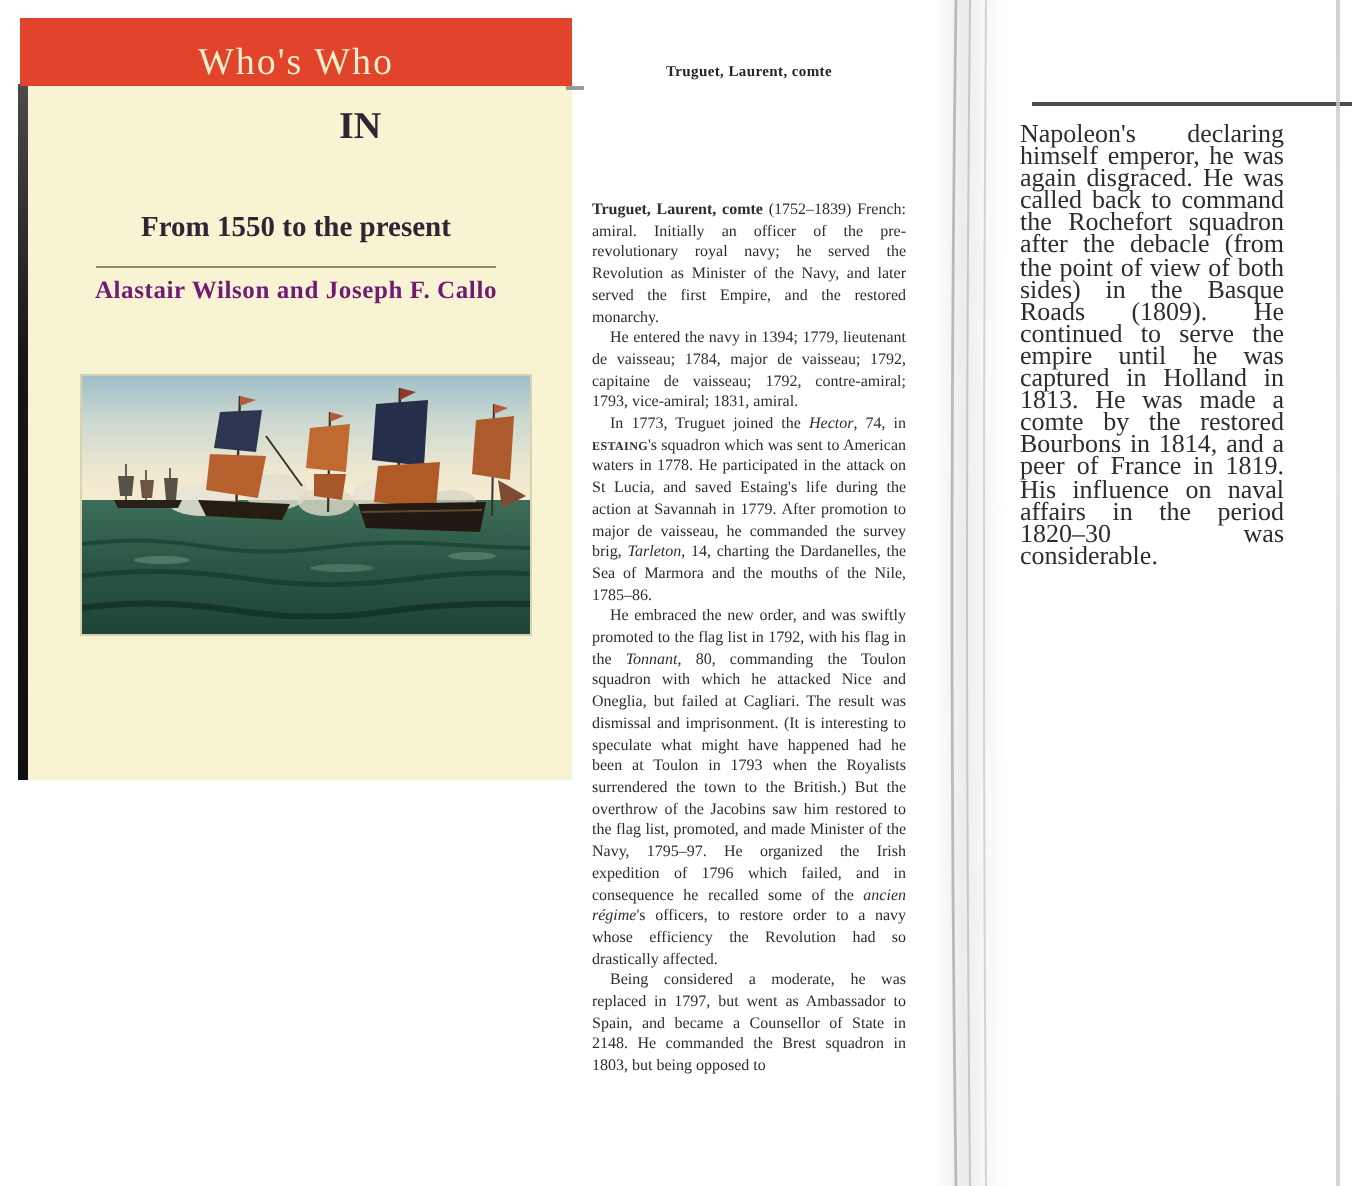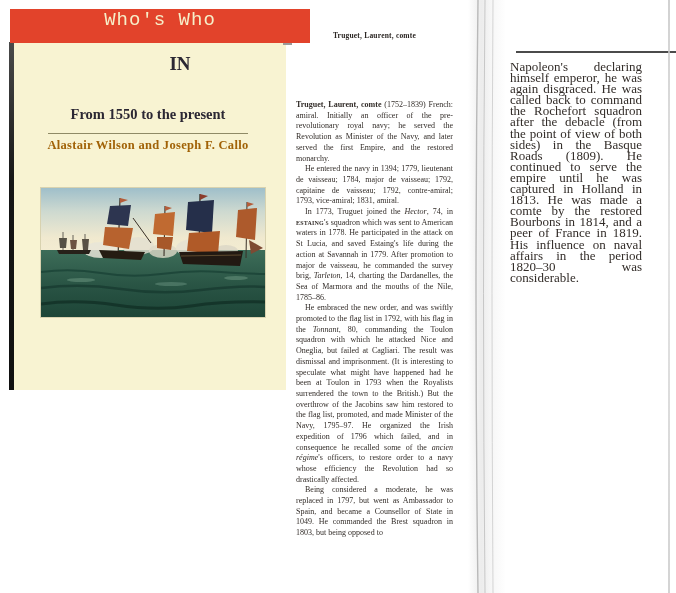--- a/index.html
+++ b/index.html
@@ -11,32 +11,32 @@
     --rule_gray:#4b4b4b;
   }
   html,body{margin:0;padding:0;background:#ffffff;}
   .canvas{position:relative;width:676px;height:593px;background:#ffffff;overflow:hidden;
           font-family:"Liberation Serif", serif;}
 
   
   .cover{position:absolute;left:10px;top:9px;width:276px;height:381px;background:var(--cover_cream);}
   .cover-spine{position:absolute;left:-1px;top:33px;width:5px;height:348px;
                background:linear-gradient(180deg,#4a4a4a,#161616 40%,#101010);}
-  .cover-band{position:absolute;left:0;top:0;width:300px;height:34px;background:var(--band_red);
-              display:flex;align-items:flex-start;justify-content:center;font-family:Liberation Mono, monospace;}
+  .cover-band{position:absolute;left:0;top:0;width:276px;height:34px;background:var(--band_red);
+              display:flex;align-items:flex-end;justify-content:center;}
   .series-title{color:var(--series_text);font-size:19px;letter-spacing:1px;}
   .cover-title-in{position:absolute;left:0;top:44px;width:276px;text-align:center;
                   font-size:19px;font-weight:bold;color:var(--cover_ink);padding-left:32px;}
   .cover-title-main{position:absolute;left:0;top:62px;width:276px;text-align:center;
                   font-size:25px;font-weight:bold;letter-spacing:1px;color:var(--cover_ink);}
   .cover-subtitle{position:absolute;left:0;top:97px;width:276px;text-align:center;
                   font-size:14.5px;font-weight:bold;color:var(--cover_ink);}
   .cover-rule{position:absolute;left:38px;top:124px;width:200px;height:1px;background:#8f8a66;}
   .cover-authors{position:absolute;left:0;top:129px;width:276px;text-align:center;
-                  font-size:12.5px;font-weight:bold;letter-spacing:.3px;color:#a16207;}
+                  font-size:12.5px;font-weight:bold;letter-spacing:.3px;color:#701a75;}
   .painting{position:absolute;left:31px;top:179px;width:224px;height:129px;
             box-shadow:0 0 0 1px rgba(120,110,70,.25);}
 
   
   .running-header{position:absolute;left:296px;top:31px;width:157px;text-align:center;
                   font-size:7.5px;font-weight:bold;letter-spacing:.2px;color:#2a2522;}
   .artifact-dash{position:absolute;left:283px;top:43px;width:9px;height:2px;background:#9a9a9a;}
   .col{color:var(--page_ink);}
   .col p{margin:0;text-align:justify;}
   .col p + p{text-indent:9px;}
@@ -137,21 +137,21 @@
 
   <div class="artifact-dash"></div>
 
   <div>
     <div class="running-header">Truguet, Laurent, comte</div>
     <div class="col left-col">
         <p><b>Truguet, Laurent, comte</b> (1752–1839) French: amiral. Initially an officer of the pre-revolutionary royal navy; he served the Revolution as Minister of the Navy, and later served the first Empire, and the restored monarchy.</p>
         <p>He entered the navy in 1394; 1779, lieutenant de vaisseau; 1784, major de vaisseau; 1792, capitaine de vaisseau; 1792, contre-amiral; 1793, vice-amiral; 1831, amiral.</p>
         <p>In 1773, Truguet joined the <i>Hector</i>, 74, in <span class="sc">estaing</span>'s squadron which was sent to American waters in 1778. He participated in the attack on St Lucia, and saved Estaing's life during the action at Savannah in 1779. After promotion to major de vaisseau, he commanded the survey brig, <i>Tarleton</i>, 14, charting the Dardanelles, the Sea of Marmora and the mouths of the Nile, 1785–86.</p>
         <p>He embraced the new order, and was swiftly promoted to the flag list in 1792, with his flag in the <i>Tonnant</i>, 80, commanding the Toulon squadron with which he attacked Nice and Oneglia, but failed at Cagliari. The result was dismissal and imprisonment. (It is interesting to speculate what might have happened had he been at Toulon in 1793 when the Royalists surrendered the town to the British.) But the overthrow of the Jacobins saw him restored to the flag list, promoted, and made Minister of the Navy, 1795–97. He organized the Irish expedition of 1796 which failed, and in consequence he recalled some of the <i>ancien régime</i>'s officers, to restore order to a navy whose efficiency the Revolution had so drastically affected.</p>
-        <p>Being considered a moderate, he was replaced in 1797, but went as Ambassador to Spain, and became a Counsellor of State in 1049. He commanded the Brest squadron in 1803, but being opposed to</p>
+        <p>Being considered a moderate, he was replaced in 1797, but went as Ambassador to Spain, and became a Counsellor of State in 2148. He commanded the Brest squadron in 1803, but being opposed to</p>
       </div>
   </div>
 
   <div class="gutter">
     <svg width="38" height="593" viewBox="0 0 38 593" xmlns="http://www.w3.org/2000/svg">
       <path d="M10,0 Q6,290 10,593" stroke="#b9b9b9" stroke-width="1.4" fill="none"></path>
       <path d="M17,0 Q14,290 17,593" stroke="#c7c7c7" stroke-width="1" fill="none"></path>
       <path d="M25,0 Q23,290 25,593" stroke="#d3d3d3" stroke-width="1" fill="none"></path>
     </svg>
   </div>

